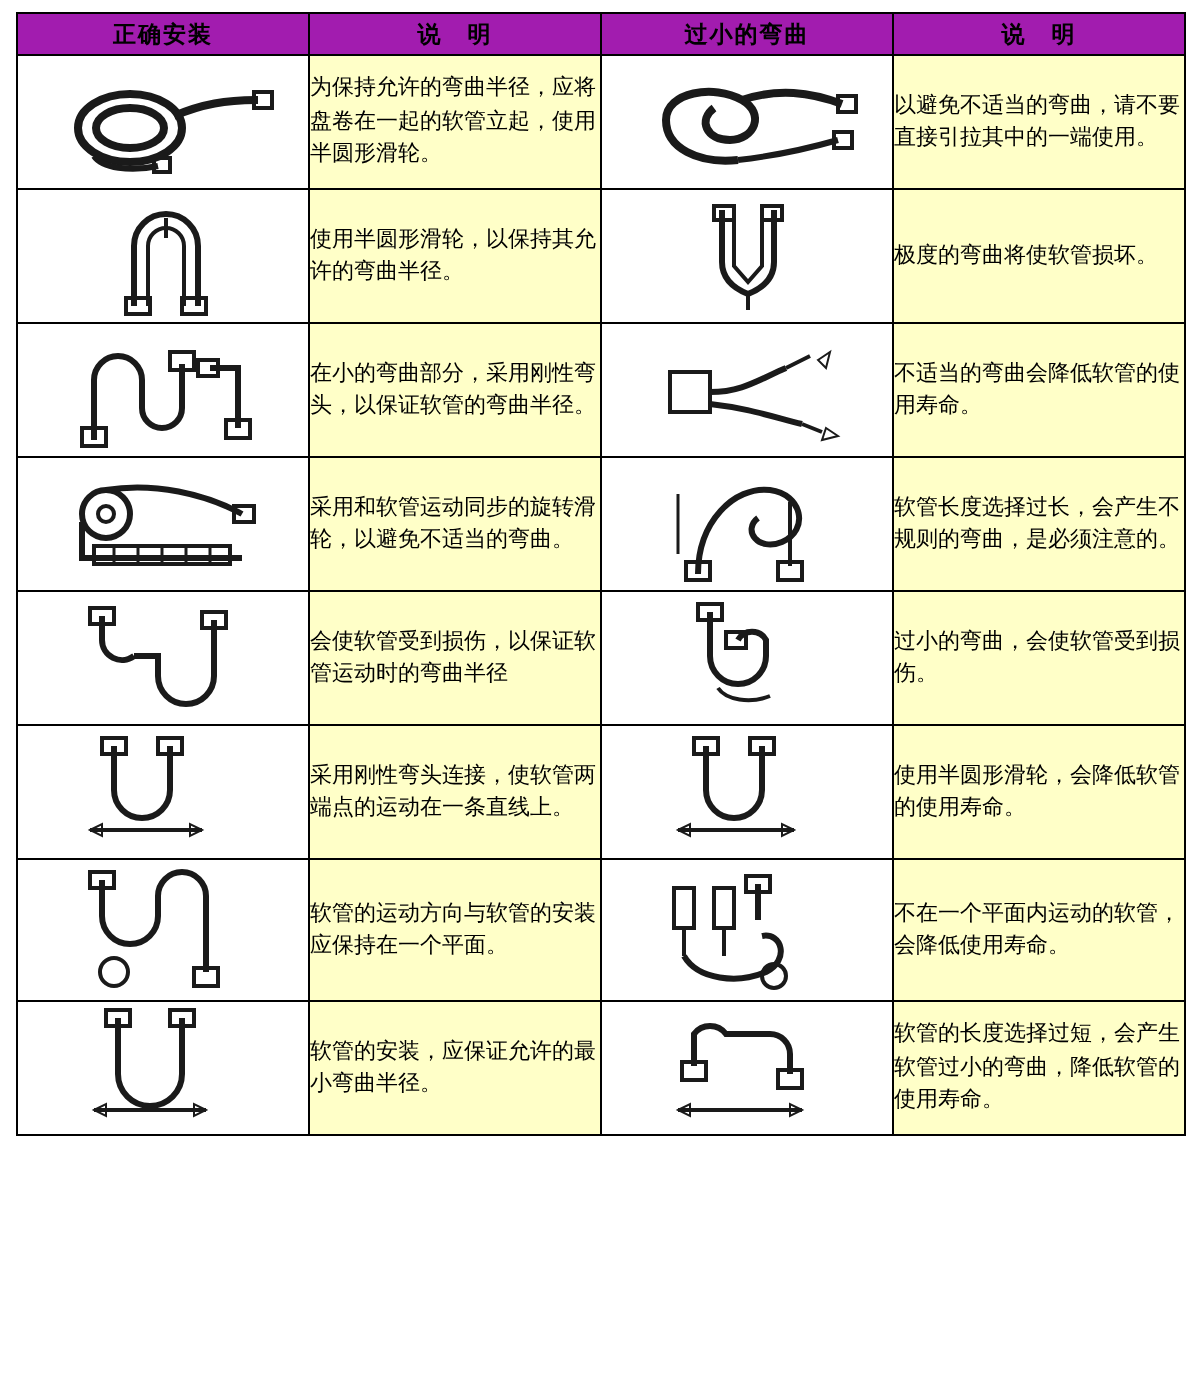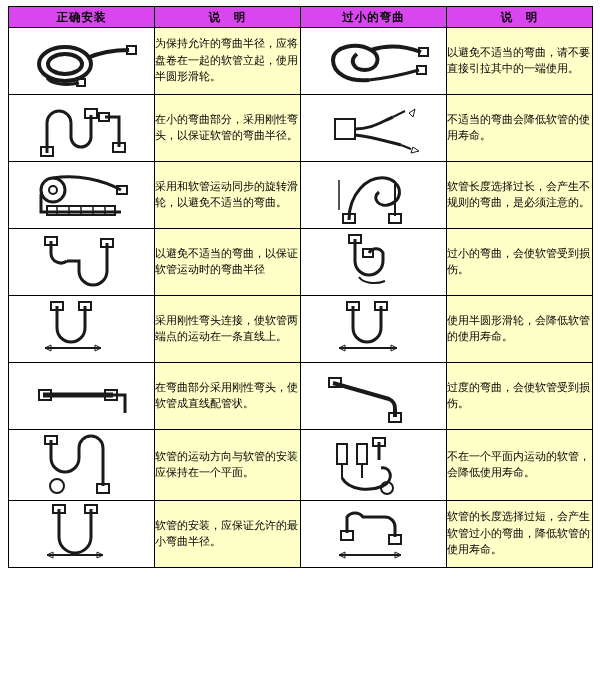--- a/index.html
+++ b/index.html
@@ -33,21 +33,21 @@
     width: 584px;
     table-layout: fixed;
     border: 1px solid #000;
   }
   table.main th, table.main td {
     border: 1px solid #000;
     vertical-align: middle;
     padding: 0;
   }
   thead th {
-    background: #d946ef;
+    background: #a21caf;
     font-size: 11.5px;
     font-weight: bold;
     height: 20px;
     text-align: center;
     letter-spacing: 1px;
   }
   .col-img { width: 146px; }
   .col-txt { width: 146px; }
   td.img-cell {
     background: #ffffff;
@@ -109,20 +109,42 @@
             <path class="ln" d="M62 20 C80 14 96 16 112 22" stroke-width="4"></path>
             <rect class="ln" x="110" y="18" width="9" height="8" stroke-width="2" fill="#fff"></rect>
             <path class="ln" d="M24 30 C24 44 40 52 60 50" stroke-width="4"></path>
             <path class="ln" d="M60 50 C78 48 96 44 110 40" stroke-width="3"></path>
             <rect class="ln" x="108" y="36" width="9" height="8" stroke-width="2" fill="#fff"></rect>
           </svg>
         </td>
         <td class="txt-cell">以避免不适当的弯曲，请不要直接引拉其中的一端使用。</td>
       </tr>
 
+      <tr>
+        <td class="img-cell">
+          <svg class="svgwrap" width="130" height="62" viewBox="0 0 130 62">
+            <path class="ln" d="M50 56 L50 26 A16 16 0 0 1 82 26 L82 56" stroke-width="3"></path>
+            <path class="ln" d="M57 56 L57 26 A9 9 0 0 1 75 26 L75 56" stroke-width="2"></path>
+            <rect class="ln" x="46" y="52" width="12" height="8" stroke-width="2" fill="#fff"></rect>
+            <rect class="ln" x="74" y="52" width="12" height="8" stroke-width="2" fill="#fff"></rect>
+            <line class="ln" x1="66" y1="12" x2="66" y2="22" stroke-width="2"></line>
+          </svg>
+        </td>
+        <td class="txt-cell">使用半圆形滑轮，以保持其允许的弯曲半径。</td>
+        <td class="img-cell">
+          <svg class="svgwrap" width="130" height="62" viewBox="0 0 130 62">
+            <path class="ln" d="M52 8 L52 34 C52 44 60 48 65 50 C70 48 78 44 78 34 L78 8" stroke-width="3"></path>
+            <path class="ln" d="M58 8 L58 36 L65 44 L72 36 L72 8" stroke-width="2"></path>
+            <rect class="ln" x="48" y="6" width="10" height="7" stroke-width="2" fill="#fff"></rect>
+            <rect class="ln" x="72" y="6" width="10" height="7" stroke-width="2" fill="#fff"></rect>
+            <line class="ln" x1="65" y1="50" x2="65" y2="58" stroke-width="2"></line>
+          </svg>
+        </td>
+        <td class="txt-cell">极度的弯曲将使软管损坏。</td>
+      </tr>
 
       <tr>
         <td class="img-cell">
           <svg class="svgwrap" width="130" height="62" viewBox="0 0 130 62">
             <path class="ln" d="M30 56 L30 26 A12 12 0 0 1 54 26 L54 40 A10 10 0 0 0 74 40 L74 18" stroke-width="3"></path>
             <rect class="ln" x="24" y="50" width="12" height="9" stroke-width="2" fill="#fff"></rect>
             <rect class="ln" x="68" y="12" width="12" height="9" stroke-width="2" fill="#fff"></rect>
             <path class="ln" d="M88 20 L102 20 L102 50" stroke-width="3"></path>
             <rect class="ln" x="82" y="16" width="10" height="8" stroke-width="2" fill="#fff"></rect>
             <rect class="ln" x="96" y="46" width="12" height="9" stroke-width="2" fill="#fff"></rect>
@@ -175,21 +197,21 @@
       <tr>
         <td class="img-cell">
           <svg class="svgwrap" width="130" height="62" viewBox="0 0 130 62">
             <path class="ln" d="M34 10 L34 22 A10 10 0 0 0 50 30" stroke-width="3"></path>
             <path class="ln" d="M50 30 L62 30 L62 40 A14 14 0 1 0 90 40 L90 12" stroke-width="3"></path>
             <rect class="ln" x="28" y="6" width="12" height="8" stroke-width="2" fill="#fff"></rect>
             <rect class="ln" x="84" y="8" width="12" height="8" stroke-width="2" fill="#fff"></rect>
             <line class="ln" x1="62" y1="30" x2="62" y2="38" stroke-width="2"></line>
           </svg>
         </td>
-        <td class="txt-cell">以避免不适当的弯曲，以保证软管运动时的弯曲半径</td>
+        <td class="txt-cell">会使软管受到损伤，以保证软管运动时的弯曲半径</td>
         <td class="img-cell">
           <svg class="svgwrap" width="130" height="62" viewBox="0 0 130 62">
             <path class="ln" d="M46 8 L46 30 A14 14 0 0 0 74 30 L74 22 A8 8 0 0 0 60 22" stroke-width="3"></path>
             <rect class="ln" x="40" y="4" width="12" height="8" stroke-width="2" fill="#fff"></rect>
             <rect class="ln" x="54" y="18" width="10" height="8" stroke-width="2" fill="#fff"></rect>
             <path class="ln" d="M50 46 C54 52 66 54 76 50" stroke-width="2"></path>
           </svg>
         </td>
         <td class="txt-cell">过小的弯曲，会使软管受到损伤。</td>
       </tr>
@@ -212,39 +234,20 @@
             <rect class="ln" x="38" y="4" width="12" height="8" stroke-width="2" fill="#fff"></rect>
             <rect class="ln" x="66" y="4" width="12" height="8" stroke-width="2" fill="#fff"></rect>
             <line class="ln" x1="30" y1="50" x2="88" y2="50" stroke-width="2"></line>
             <path class="ln" d="M30 50 L36 47 L36 53 Z" fill="#1a1a1a" stroke-width="1"></path>
             <path class="ln" d="M88 50 L82 47 L82 53 Z" fill="#1a1a1a" stroke-width="1"></path>
           </svg>
         </td>
         <td class="txt-cell">使用半圆形滑轮，会降低软管的使用寿命。</td>
       </tr>
 
-      <tr>
-        <td class="img-cell">
-          <svg class="svgwrap" width="130" height="62" viewBox="0 0 130 62">
-            <path class="ln" d="M26 30 L96 30" stroke-width="5"></path>
-            <rect class="ln" x="22" y="25" width="12" height="10" stroke-width="2" fill="#fff"></rect>
-            <rect class="ln" x="88" y="25" width="12" height="10" stroke-width="2" fill="#fff"></rect>
-            <path class="ln" d="M96 30 L108 30 L108 48" stroke-width="3"></path>
-          </svg>
-        </td>
-        <td class="txt-cell">在弯曲部分采用刚性弯头，使软管成直线配管状。</td>
-        <td class="img-cell">
-          <svg class="svgwrap" width="130" height="62" viewBox="0 0 130 62">
-            <path class="ln" d="M24 18 L80 34 A10 10 0 0 1 86 44 L86 52" stroke-width="4"></path>
-            <rect class="ln" x="20" y="13" width="12" height="9" stroke-width="2" fill="#fff"></rect>
-            <rect class="ln" x="80" y="48" width="12" height="9" stroke-width="2" fill="#fff"></rect>
-          </svg>
-        </td>
-        <td class="txt-cell">过度的弯曲，会使软管受到损伤。</td>
-      </tr>
 
       <tr>
         <td class="img-cell">
           <svg class="svgwrap" width="130" height="70" viewBox="0 0 130 70">
             <path class="ln" d="M34 10 L34 28 A14 14 0 0 0 62 28 L62 18 A12 12 0 0 1 86 18 L86 44" stroke-width="3"></path>
             <rect class="ln" x="28" y="6" width="12" height="8" stroke-width="2" fill="#fff"></rect>
             <circle class="ln" cx="40" cy="56" r="7" stroke-width="2"></circle>
             <line class="ln" x1="86" y1="44" x2="86" y2="56" stroke-width="3"></line>
             <rect class="ln" x="80" y="54" width="12" height="9" stroke-width="2" fill="#fff"></rect>
           </svg>

